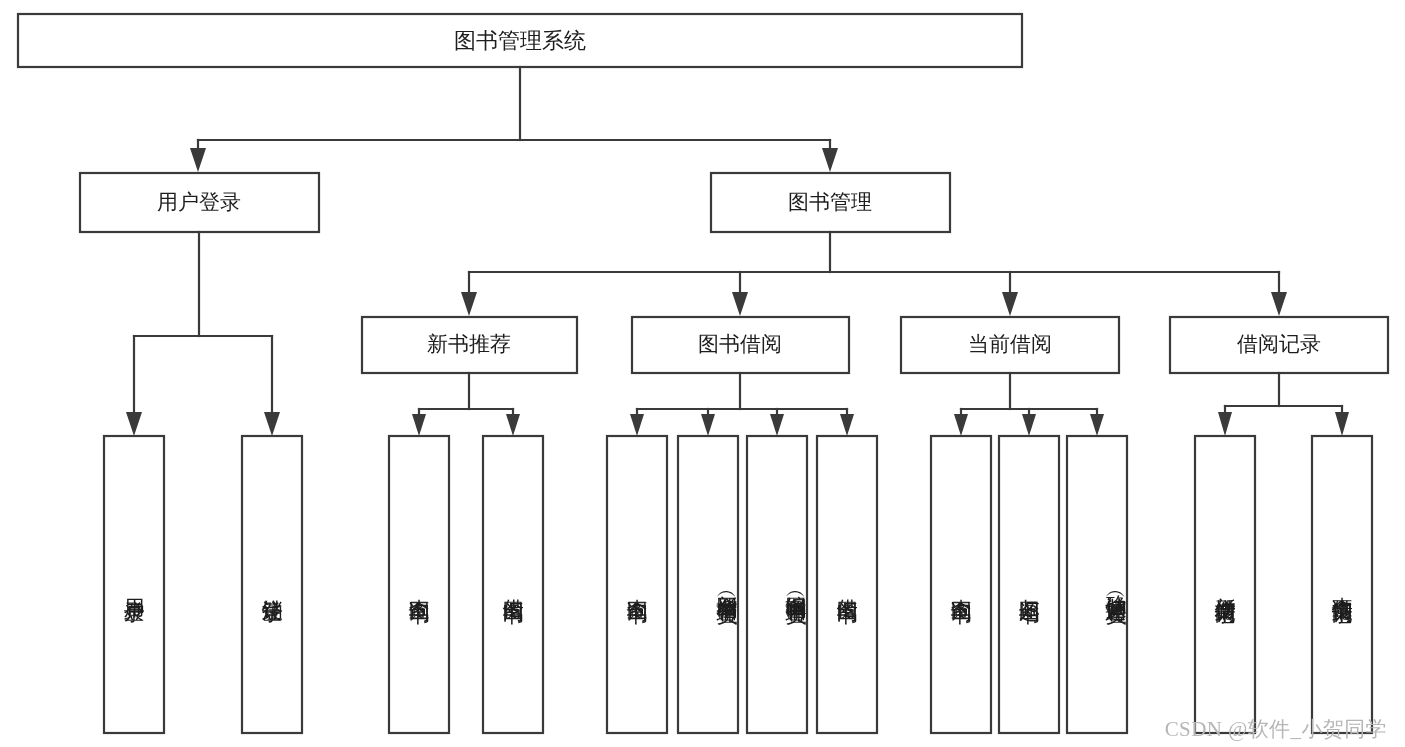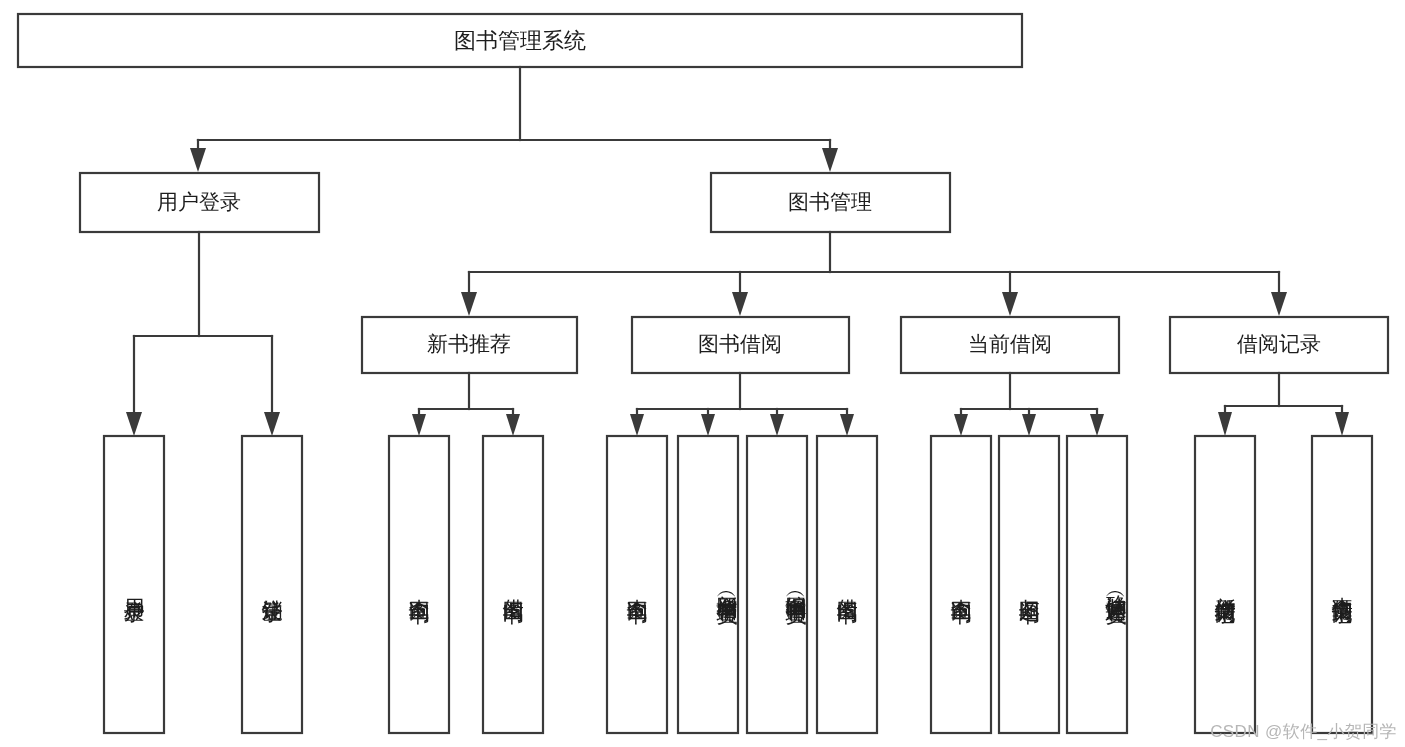--- a/index.html
+++ b/index.html
@@ -62,24 +62,24 @@
     font-family: "Liberation Sans", "DejaVu Sans", sans-serif;
     font-size: 21px;
     line-height: 1.06;
     color: #1d1d1d;
     letter-spacing: 1.5px;
     white-space: nowrap;
     pointer-events: none;
   }
   .watermark {
     position: absolute;
-    right: 8px;
+    right: 18px;
     bottom: 4px;
-    font-family: Liberation Sans, sans-serif;
-    font-size: 17px;
+    font-family: Liberation Serif, serif;
+    font-size: 21px;
     color: #b6b6b6;
     letter-spacing: 0.4px;
     white-space: nowrap;
   }
 </style>
 </head>
 <body>
 
 <div id="diagram-root">
 

